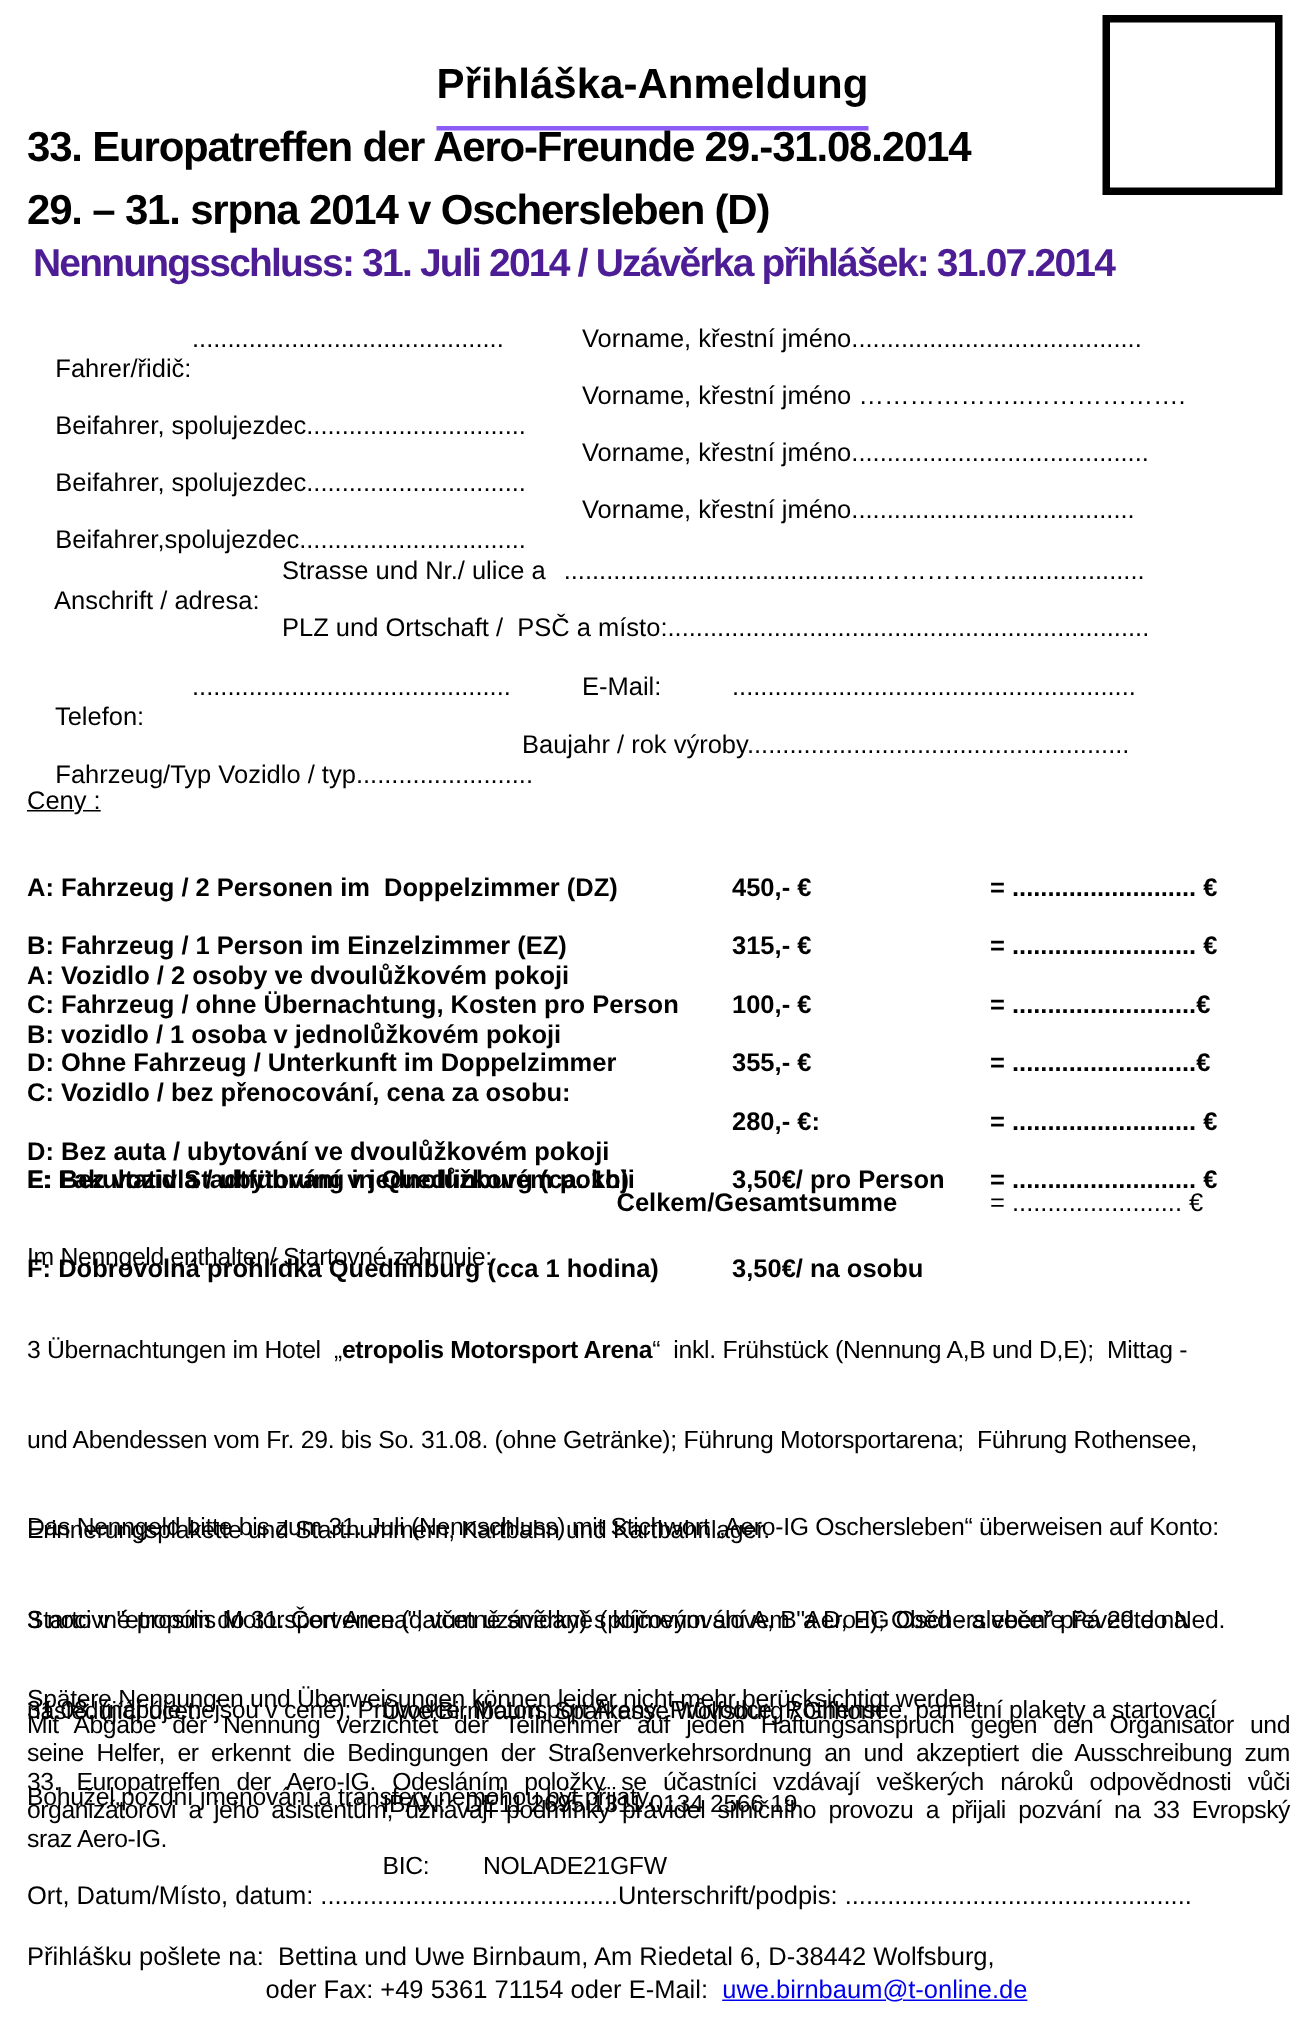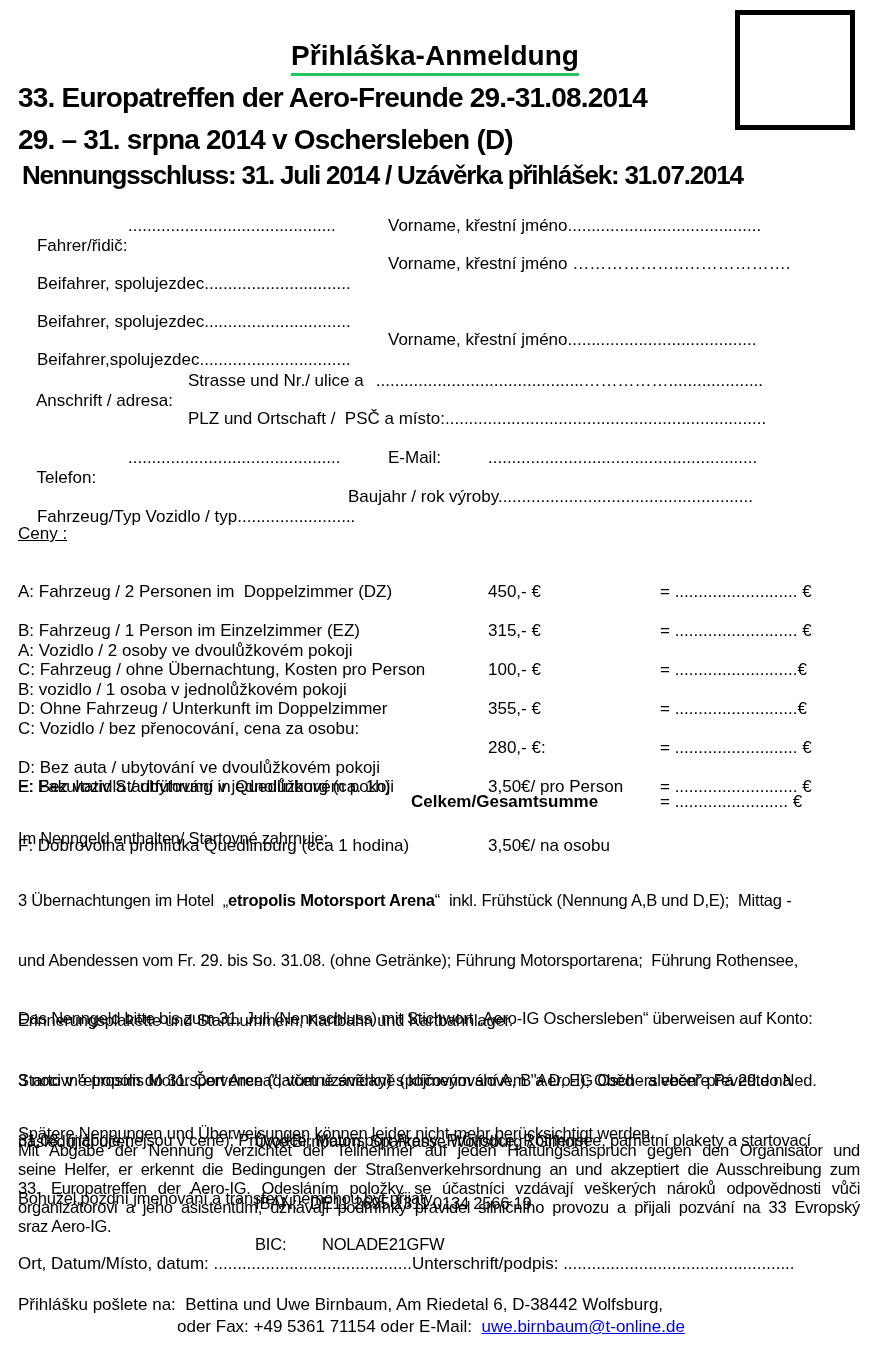--- a/index.html
+++ b/index.html
@@ -8,33 +8,33 @@
     background:#ffffff; color:#000;
     font-family:"Liberation Sans","DejaVu Sans",sans-serif;
     overflow:hidden;
   }
   .abs { position:absolute; }
 
   
   .title-wrap { top:40px; left:0; right:0; text-align:center; }
   .title {
     display:inline-block; font-size:28px; font-weight:bold;
-    border-bottom:3px solid #22c55e; padding-bottom:1px; white-space:pre;
+    border-bottom:3px solid #8b5cf6; padding-bottom:12px; white-space:pre;
   }
   .event-line { left:18px; font-size:28px; font-weight:bold; letter-spacing:-0.8px; white-space:pre; }
   .deadline { left:22px; top:160px; font-size:26px; font-weight:bold; letter-spacing:-1.2px; white-space:pre; }
   .photo-box { left:735px; top:10px; width:110px; height:110px; border:5px solid #000; background:#fff; }
 
   
   .frow { left:18px; font-size:17px; line-height:20px; white-space:pre; width:840px; }
   .cell { position:absolute; white-space:pre; top:0; }
 
   
   .price-head { left:18px; top:524px; font-size:17px; font-weight:normal; text-decoration:underline; white-space:pre; }
-  .price-item { left:18px; width:840px; font-size:17px; line-height:19.5px; white-space:pre; }
+  .price-item { left:18px; width:840px; font-size:17px; line-height:19.5px; white-space:pre;font-weight:bold; }
   .price-line { position:relative; }
   .price-val { position:absolute; left:470px; top:0; white-space:pre; }
   .price-eq  { position:absolute; left:642px; top:0; white-space:pre; }
   .total-row { left:18px; top:792px; width:840px; font-size:17px; line-height:20px; position:absolute; }
   .total-label { position:absolute; left:393px; top:0; font-weight:bold; white-space:pre; }
   .total-eq { position:absolute; left:642px; top:0; white-space:pre; }
 
   
   .par { left:18px; font-size:16.5px; letter-spacing:-0.2px; white-space:pre; }
   .sec-head { }
@@ -48,21 +48,21 @@
 
   
   .disc { left:18px; top:1141px; width:842px; font-size:16.5px; letter-spacing:-0.3px; line-height:19px; }
   .disc .just { text-align:justify; text-align-last:justify; }
 
   .sig-row { left:18px; top:1254px; font-size:17px; line-height:20px; white-space:pre; }
 
   .footer1 { left:18px; top:1295px; font-size:17px; line-height:20px; white-space:pre; }
   .footer2 { left:177px; top:1317px; font-size:17px; line-height:20px; white-space:pre; }
   .email-link { color:#0000ee; text-decoration:underline; cursor:pointer; white-space:pre; }
-  .red { color:#000000; }
+  .red { color:#4c1d95; }
 </style>
 </head>
 <body>
 
 <div class="page">
 
   <div class="abs title-wrap">
     <span class="title">Přihláška-Anmeldung</span>
   </div>
   <div class="abs event-line" style="top:82px">33. Europatreffen der Aero-Freunde 29.-31.08.2014</div>
@@ -73,20 +73,21 @@
   <div class="abs frow" style="top:216px">
     <span>Fahrer/řidič:</span><span class="cell" style="left:110px">............................................</span>
     <span class="cell" style="left:370px"><span>Vorname, křestní jméno</span><span>.........................................</span></span>
   </div>
   <div class="abs frow" style="top:254px">
     <span>Beifahrer, spolujezdec</span><span>...............................</span>
     <span class="cell" style="left:370px"><span>Vorname, křestní jméno</span><span> ………………..……………….</span></span>
   </div>
   <div class="abs frow" style="top:292px">
     <span>Beifahrer, spolujezdec</span><span>...............................</span>
+    <span class="cell" style="left:370px"><span>Vorname, křestní jméno</span><span>..........................................</span></span>
   </div>
   <div class="abs frow" style="top:330px">
     <span>Beifahrer,spolujezdec</span><span>................................</span>
     <span class="cell" style="left:370px"><span>Vorname, křestní jméno</span><span>........................................</span></span>
   </div>
 
   <div class="abs frow" style="top:371px">
     <span>Anschrift / adresa:</span>
     <span class="cell" style="left:170px"><span>Strasse und Nr./ ulice a</span><span style="margin-left:12px">............................................……………....................</span></span>
   </div>

